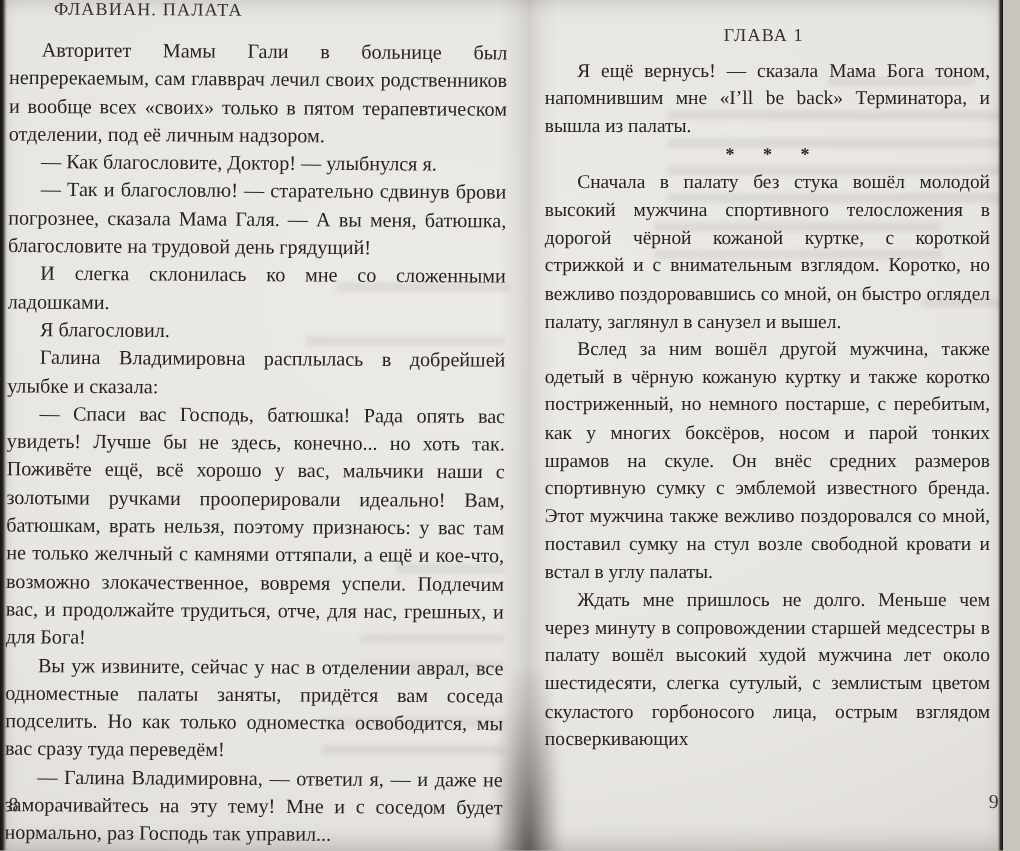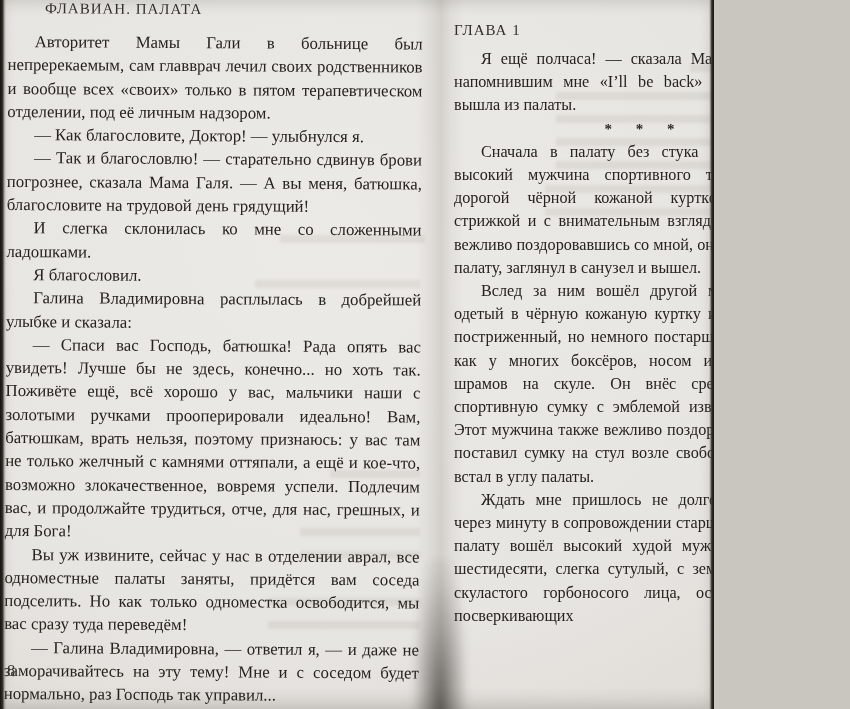--- a/index.html
+++ b/index.html
@@ -4,21 +4,21 @@
 <style>
   html, body { margin: 0; padding: 0; }
   body {
     width: 850px; height: 709px;
     font-family: "Liberation Serif", "DejaVu Serif", serif;
     background: #c9c6c0;
     overflow: hidden;
   }
   .scan {
     position: relative;
-    width: 714px; height: 709px;
+    width: 836px; height: 709px;
     background: radial-gradient(120% 100% at 45% 35%, #eceae6 0%, #e7e5e1 55%, #dedbd6 85%, #d2cfc9 100%);
     box-shadow: inset 0 -7px 16px rgba(70,66,58,0.20), inset 0 6px 12px rgba(70,66,58,0.10);
     overflow: hidden;
     color: #26231f;
   }
   .edge { position: absolute; top: 0; height: 100%; z-index: 6; }
   .edge-left {
     left: 0; width: 6px;
     background: linear-gradient(90deg, #15130f 0%, #2e2b26 40%, rgba(90,86,78,0.35) 75%, rgba(90,86,78,0) 100%);
   }
@@ -43,21 +43,21 @@
   }
   .page-right {
     left: 454px; top: 0; width: 371px;
     font-size: 16.2px; line-height: 23.2px;
   }
   .running-header {
     font-size: 15px; line-height: 20px; letter-spacing: 1px; color: #33302b;
     white-space: nowrap;
   }
   .header-left { padding-left: 37px; }
-  .header-right { margin-top: 20px; text-align: left; padding-right: 6px; }
+  .header-right { margin-top: 20px; text-align: center; padding-right: 6px; }
   .text-block { text-align: justify; hyphens: auto; -webkit-hyphens: auto; }
   .left-text { margin-top: 12px; }
   .right-text { margin-top: 8px; }
   .text-block p { margin: 0; text-indent: 27px; }
   .separator {
     text-align: center; text-indent: 0 !important;
     letter-spacing: 10px; padding-left: 10px;
     font-weight: 700; font-size: 15px; line-height: 23.2px;
     color: #2c2925;
   }
@@ -101,21 +101,21 @@
       <p>— Спаси вас Господь, батюшка! Рада опять вас увидеть! Лучше бы не здесь, конечно... но хоть так. Поживёте ещё, всё хорошо у вас, мальчики наши с золотыми ручками прооперировали идеально! Вам, батюшкам, врать нельзя, поэтому признаюсь: у вас там не только желчный с камнями оттяпали, а ещё и кое-что, возможно злокачественное, вовремя успели. Подлечим вас, и продолжайте трудиться, отче, для нас, грешных, и для Бога!</p>
       <p>Вы уж извините, сейчас у нас в отделении аврал, все одноместные палаты заняты, придётся вам соседа подселить. Но как только одноместка освободится, мы вас сразу туда переведём!</p>
       <p>— Галина Владимировна, — ответил я, — и даже не заморачивайтесь на эту тему! Мне и с соседом будет нормально, раз Господь так управил...</p>
       <p>— Ладно, батюшка, посмотрим, выздоравливайте.</p>
     </div>
   </div>
 
   <div class="page page-right" lang="ru">
     <div class="running-header header-right">ГЛАВА 1</div>
     <div class="text-block right-text">
-      <p>Я ещё полчаса! — сказала Мама Галя тоном, напомнившим мне «I’ll be back» Терминатора, и вышла из палаты.</p>
+      <p>Я ещё вернусь! — сказала Мама Бога тоном, напомнившим мне «I’ll be back» Терминатора, и вышла из палаты.</p>
       <p class="separator">* * *</p>
       <p>Сначала в палату без стука вошёл молодой высокий мужчина спортивного телосложения в дорогой чёрной кожаной куртке, с короткой стрижкой и с внимательным взглядом. Коротко, но вежливо поздоровавшись со мной, он быстро оглядел палату, заглянул в санузел и вышел.</p>
       <p>Вслед за ним вошёл другой мужчина, также одетый в чёрную кожаную куртку и также коротко постриженный, но немного постарше, с перебитым, как у многих боксёров, носом и парой тонких шрамов на скуле. Он внёс средних размеров спортивную сумку с эмблемой известного бренда. Этот мужчина также вежливо поздоровался со мной, поставил сумку на стул возле свободной кровати и встал в углу палаты.</p>
       <p>Ждать мне пришлось не долго. Меньше чем через минуту в сопровождении старшей медсестры в палату вошёл высокий худой мужчина лет около шестидесяти, слегка сутулый, с землистым цветом скуластого горбоносого лица, острым взглядом посверкивающих</p>
     </div>
   </div>
 
   <div class="page-number pn-left">8</div>
   <div class="page-number pn-right">9</div>
 

